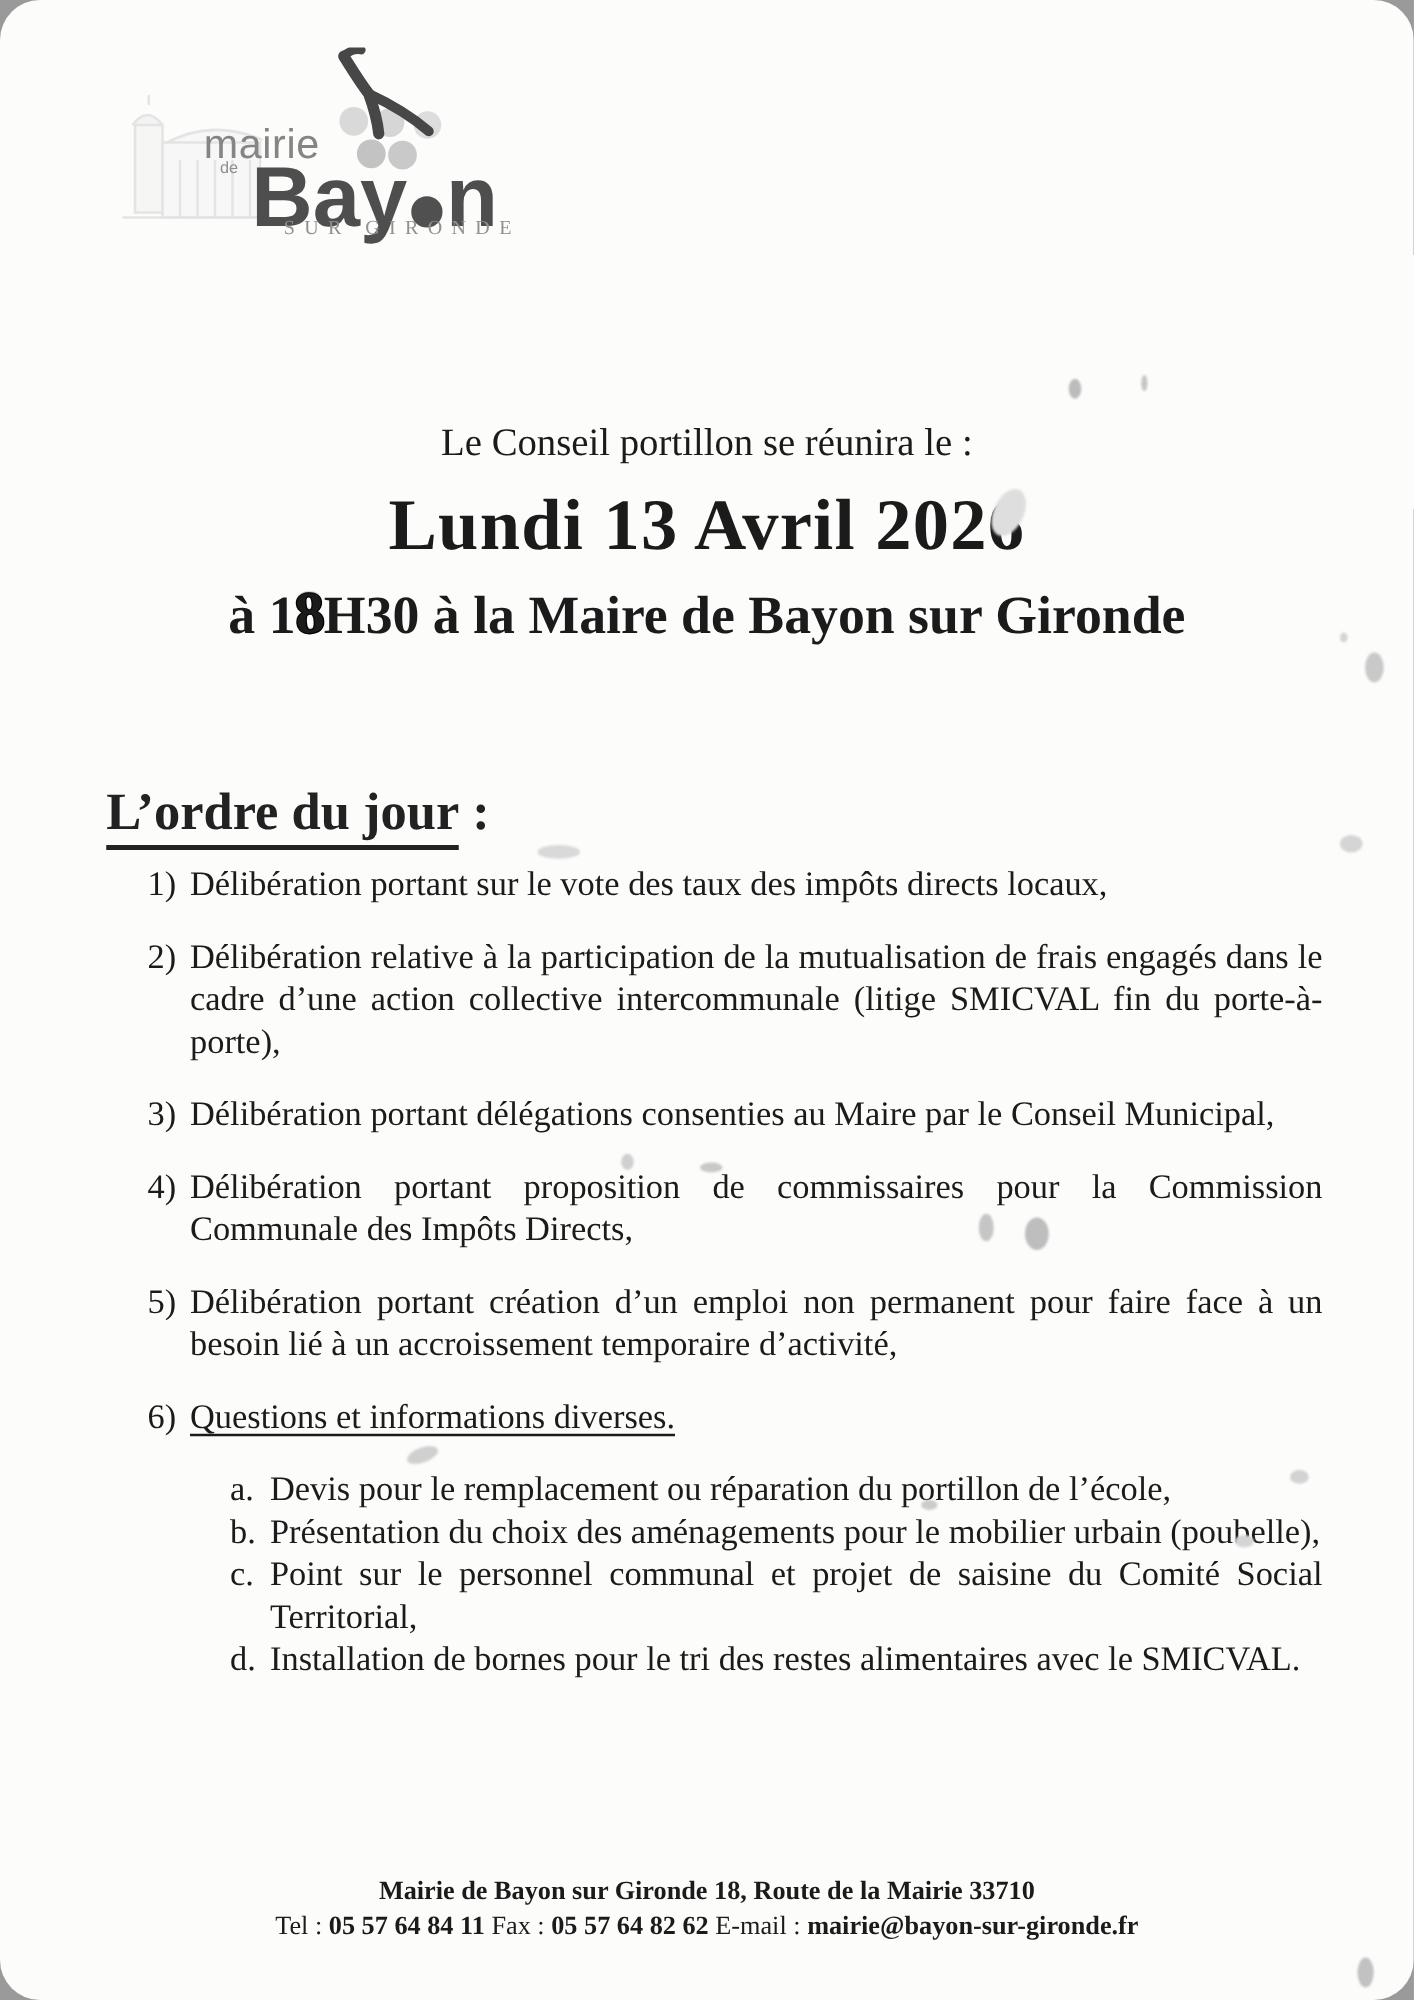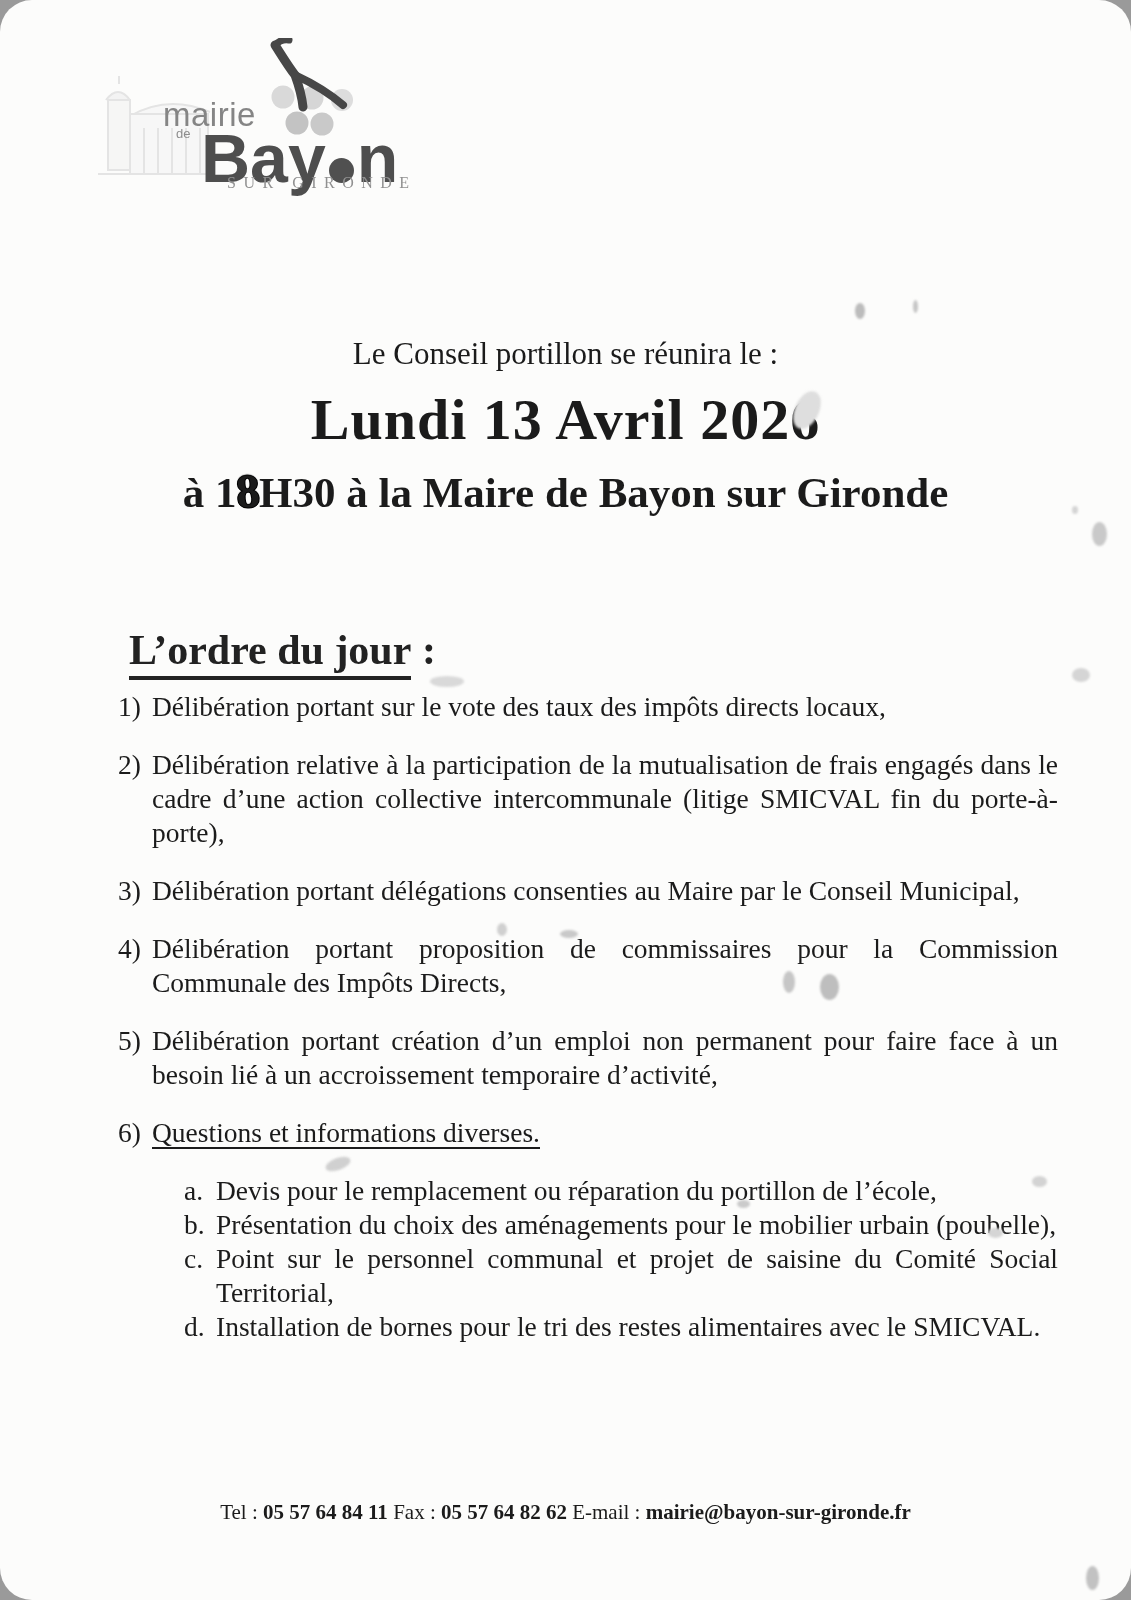--- a/index.html
+++ b/index.html
@@ -31,21 +31,21 @@
   .banner span{font-size:54px;font-weight:bold;letter-spacing:3px;white-space:nowrap;
     transform:scaleY(.96);color:#181818;}
   
   .center-line{position:absolute;left:0;width:100%;text-align:center;}
   .intro{top:336px;font-size:31px;}
   .date-line{top:386px;font-size:58px;font-weight:bold;letter-spacing:1px;}
   .time-place{top:464px;font-size:43px;font-weight:bold;}
   .corrected{display:inline-block;font-size:1.1em;transform:rotate(-4deg);
     text-shadow:1px 0 0 #000,-1px 0 0 #000,0 1px 0 #000,0 -1px 1px #000;letter-spacing:-1px;}
   
-  .agenda-heading{position:absolute;left:85px;top:626px;font-size:42px;font-weight:bold;color:#222;margin-left:44px;}
+  .agenda-heading{position:absolute;left:85px;top:626px;font-size:42px;font-weight:bold;color:#222;}
   .agenda-heading .u{border-bottom:4px solid #232323;padding-bottom:2px;display:inline-block;}
   .agenda{position:absolute;left:118px;top:690px;width:940px;font-size:27.5px;line-height:34px;}
   .agenda-item{display:flex;margin-bottom:24px;}
   .agenda-item .num{flex:none;width:34px;}
   .agenda-item .txt{flex:1;}
   .agenda-item .txt.underlined{text-decoration:underline;text-decoration-thickness:2px;text-underline-offset:5px;}
   .sub-item{display:flex;margin-left:66px;margin-bottom:0;}
   .sub-item .letter{flex:none;width:32px;}
   .sub-item .txt{flex:1;}
   .justify .txt{text-align:justify;text-align-last:left;}
@@ -139,20 +139,21 @@
         <span class="letter">c.</span>
         <span class="txt">Point sur le personnel communal et projet de saisine du Comité Social Territorial,</span>
       </div>
       <div class="sub-item">
         <span class="letter">d.</span>
         <span class="txt">Installation de bornes pour le tri des restes alimentaires avec le SMICVAL.</span>
       </div>
     </div>
 
   <div class="footer">
+    <div class="address">Mairie de Bayon sur Gironde 18, Route de la Mairie 33710</div>
     <div class="contact"><span>Tel : </span><span class="b">05 57 64 84 11</span><span> Fax : </span><span class="b">05 57 64 82 62</span><span> E-mail : </span><span class="b">mairie@bayon-sur-gironde.fr</span></div>
   </div>
 
   <div class="speck" style="left:855px;top:303px;width:10px;height:16px;background:#bcbcbc;"></div>
   <div class="speck" style="left:913px;top:300px;width:5px;height:13px;background:#c6c6c6;"></div>
   <div class="speck" style="left:795px;top:390px;width:24px;height:40px;background:#dedede;transform:rotate(25deg);"></div>
   <div class="speck" style="left:1092px;top:522px;width:15px;height:24px;background:#c9c9c9;"></div>
   <div class="speck" style="left:1072px;top:506px;width:6px;height:8px;background:#d4d4d4;"></div>
   <div class="speck" style="left:430px;top:676px;width:34px;height:11px;background:#d9d9d9;"></div>
   <div class="speck" style="left:1072px;top:668px;width:18px;height:14px;background:#d5d5d5;"></div>

